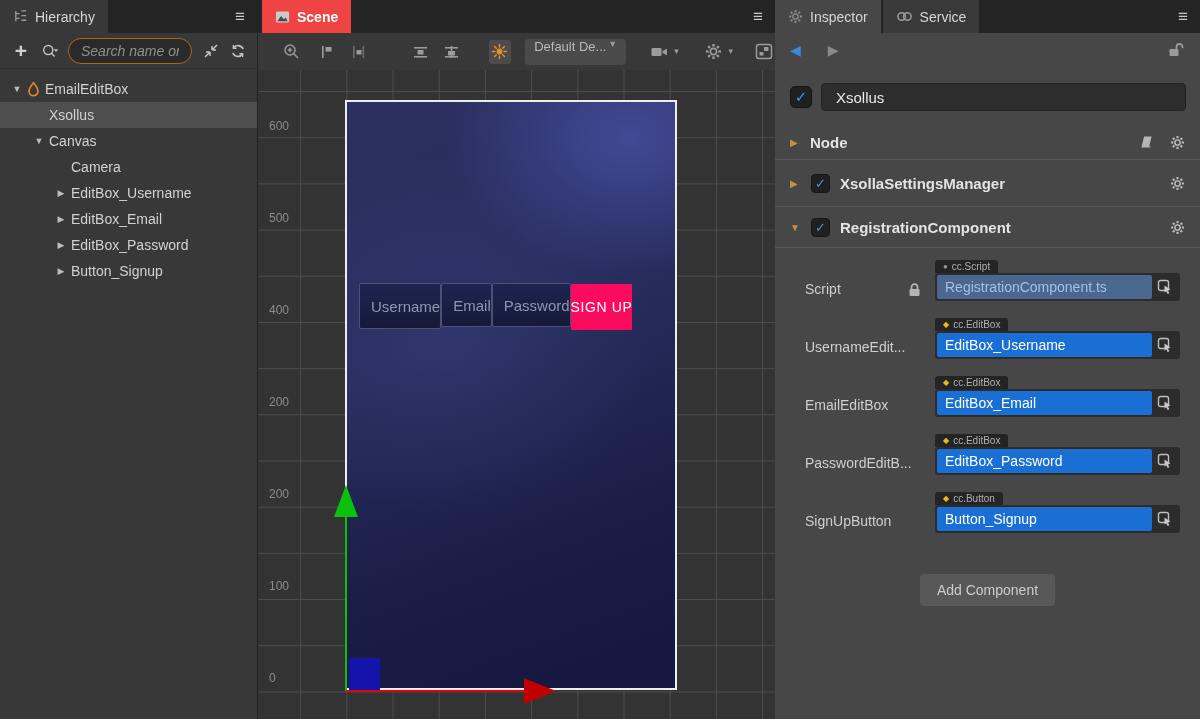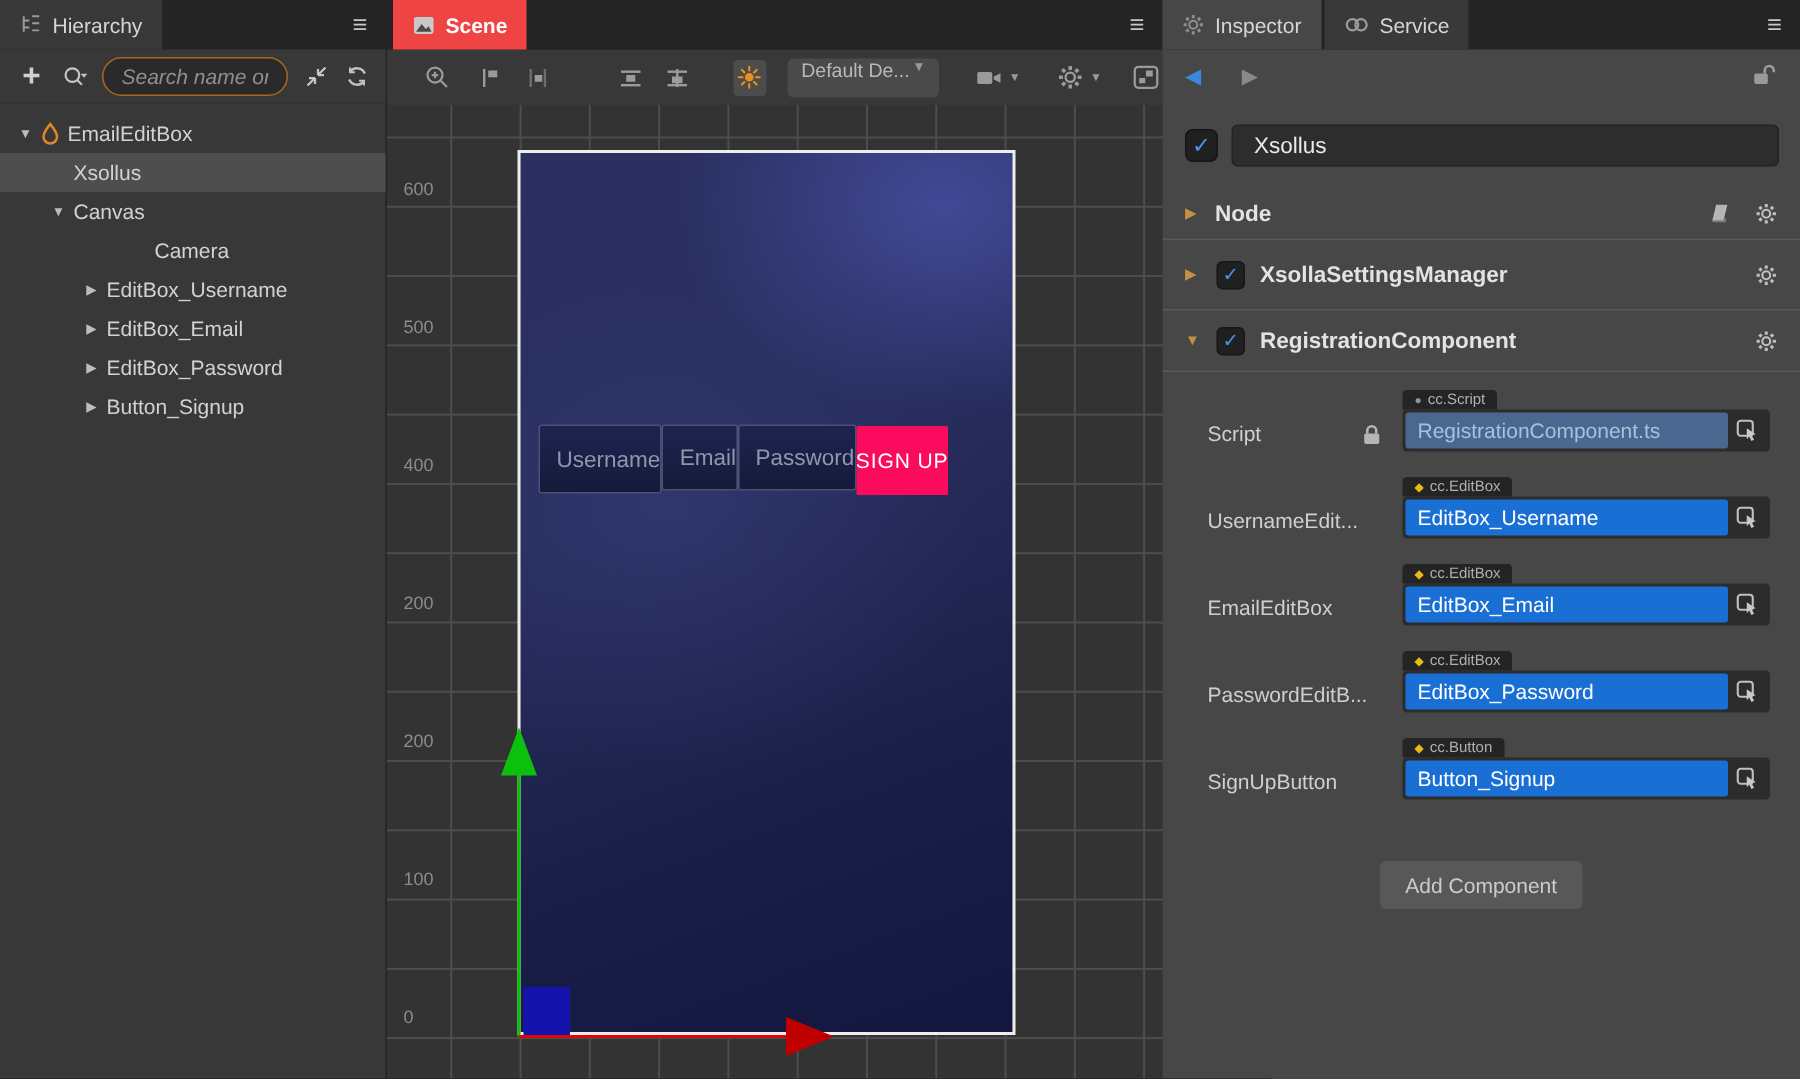--- a/index.html
+++ b/index.html
@@ -161,21 +161,21 @@
           <span class="tree-label">EmailEditBox</span>
         </div>
         <div class="tree-row selected" style="padding-left: 32px;">
           <span class="tree-arrow"></span>
           <span class="tree-label">Xsollus</span>
         </div>
         <div class="tree-row" style="padding-left: 32px;">
           <span class="tree-arrow">▼</span>
           <span class="tree-label">Canvas</span>
         </div>
-        <div class="tree-row" style="padding-left: 54px; margin-left: 32px;">
+        <div class="tree-row" style="padding-left: 54px;">
           <span class="tree-arrow"></span>
           <span class="tree-label">Camera</span>
         </div>
         <div class="tree-row" style="padding-left: 54px;">
           <span class="tree-arrow">▶</span>
           <span class="tree-label">EditBox_Username</span>
         </div>
         <div class="tree-row" style="padding-left: 54px;">
           <span class="tree-arrow">▶</span>
           <span class="tree-label">EditBox_Email</span>

